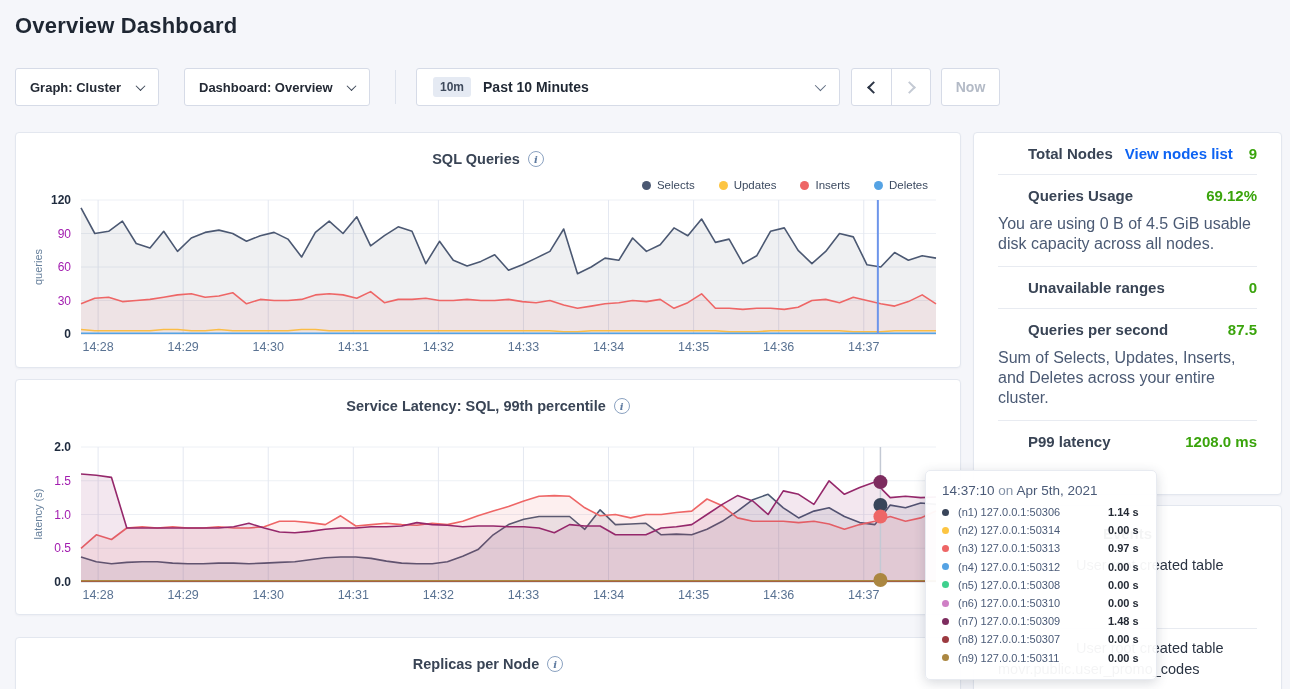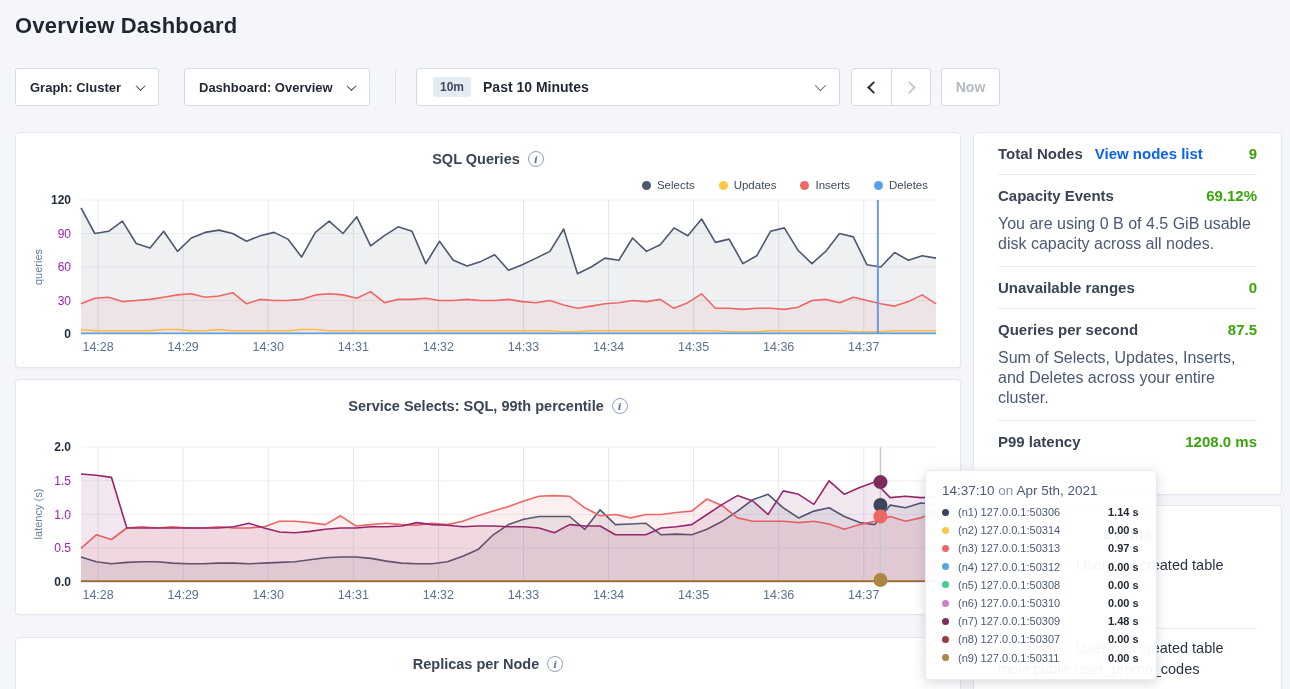--- a/index.html
+++ b/index.html
@@ -43,21 +43,21 @@
   .ylab { position:absolute; left:22px; top:134px; transform:translate(-50%,-50%) rotate(-90deg); font-size:11px; color:#67809c; white-space:nowrap; }
   .ytick { position:absolute; font-size:12px; color:#a21caf; height:14px; line-height:14px; }
   .ytick.bold { color:#1f2b3e; font-weight:bold; }
   .xtick { position:absolute; font-size:12.5px; color:#5a7393; height:14px; line-height:14px; }
 
   
   .summary-card { left:973px; top:132px; width:309px; height:363px; padding:0 24px; }
   .panel-h { text-align:center; font-size:15px; font-weight:bold; color:#242a35; padding-top:19px; margin-bottom:10px; }
   .srow { border-top:1px solid #e8ebf1; padding:12px 0; }
   .srow:first-of-type { border-top:none; }
-  .srow-head { display:flex; align-items:flex-start; }
+  .srow-head { display:flex; align-items:flex-start;margin-left:30px; }
   .slabel { font-size:15px; font-weight:bold; color:#394455; }
   .slink { font-size:15px; font-weight:bold; color:#0d63f3; margin-left:12px; cursor:pointer; text-decoration:none; }
   .sval { margin-left:auto; font-size:15px; font-weight:bold; color:#3aa40c; }
   .sdesc { font-size:16px; color:#4b5a74; line-height:20px; margin-top:10px; }
 
   .events-card { left:973px; top:505px; width:309px; height:220px; }
   .ev-line { position:absolute; font-size:14.5px; color:#2a3342; white-space:nowrap; }
   .ev-div { position:absolute; left:24px; right:24px; top:122px; height:1px; background:#e8ebf1; }
 
   
@@ -161,21 +161,21 @@
     <div class="xtick" style="left: 392.39px; top: 207px; width: 60px; text-align: center;">14:32</div>
     <div class="xtick" style="left: 477.463px; top: 207px; width: 60px; text-align: center;">14:33</div>
     <div class="xtick" style="left: 562.535px; top: 207px; width: 60px; text-align: center;">14:34</div>
     <div class="xtick" style="left: 647.608px; top: 207px; width: 60px; text-align: center;">14:35</div>
     <div class="xtick" style="left: 732.68px; top: 207px; width: 60px; text-align: center;">14:36</div>
     <div class="xtick" style="left: 817.753px; top: 207px; width: 60px; text-align: center;">14:37</div>
   </section>
 
 <section class="card chart-card c1">
   <div class="chart-title">
-    <span>Service Selects: SQL, 99th percentile</span>
+    <span>Service Latency: SQL, 99th percentile</span>
     <span class="info-icon"></span>
   </div>
   <div class="ylab">latency (s)</div>
 <svg width="855" height="135" style="position: absolute; left: 65px; top: 67px; overflow: visible;">
       <line x1="0" y1="0" x2="855" y2="0" stroke="#edf0f5" stroke-width="1"></line>
       <line x1="0" y1="33.75" x2="855" y2="33.75" stroke="#edf0f5" stroke-width="1"></line>
       <line x1="0" y1="67.5" x2="855" y2="67.5" stroke="#edf0f5" stroke-width="1"></line>
       <line x1="0" y1="101.25" x2="855" y2="101.25" stroke="#edf0f5" stroke-width="1"></line>
       <line x1="17.1" y1="0" x2="17.1" y2="135" stroke="#e4e8f1" stroke-width="1"></line>
       <line x1="102.17250000000001" y1="0" x2="102.17250000000001" y2="135" stroke="#e4e8f1" stroke-width="1"></line>
@@ -233,21 +233,21 @@
 <aside class="card summary-card">
   <div class="srow">
     <div class="srow-head">
       <span class="slabel">Total Nodes</span>
       <a class="slink">View nodes list</a>
       <span class="sval">9</span>
     </div>
   </div>
   <div class="srow">
     <div class="srow-head">
-      <span class="slabel">Capacity Events</span>
+      <span class="slabel">Queries Usage</span>
       <span class="sval">69.12%</span>
     </div>
     <div class="sdesc">You are using 0 B of 4.5 GiB usable disk capacity across all nodes.</div>
   </div>
   <div class="srow">
     <div class="srow-head">
       <span class="slabel">Unavailable ranges</span>
       <span class="sval">0</span>
     </div>
   </div>

